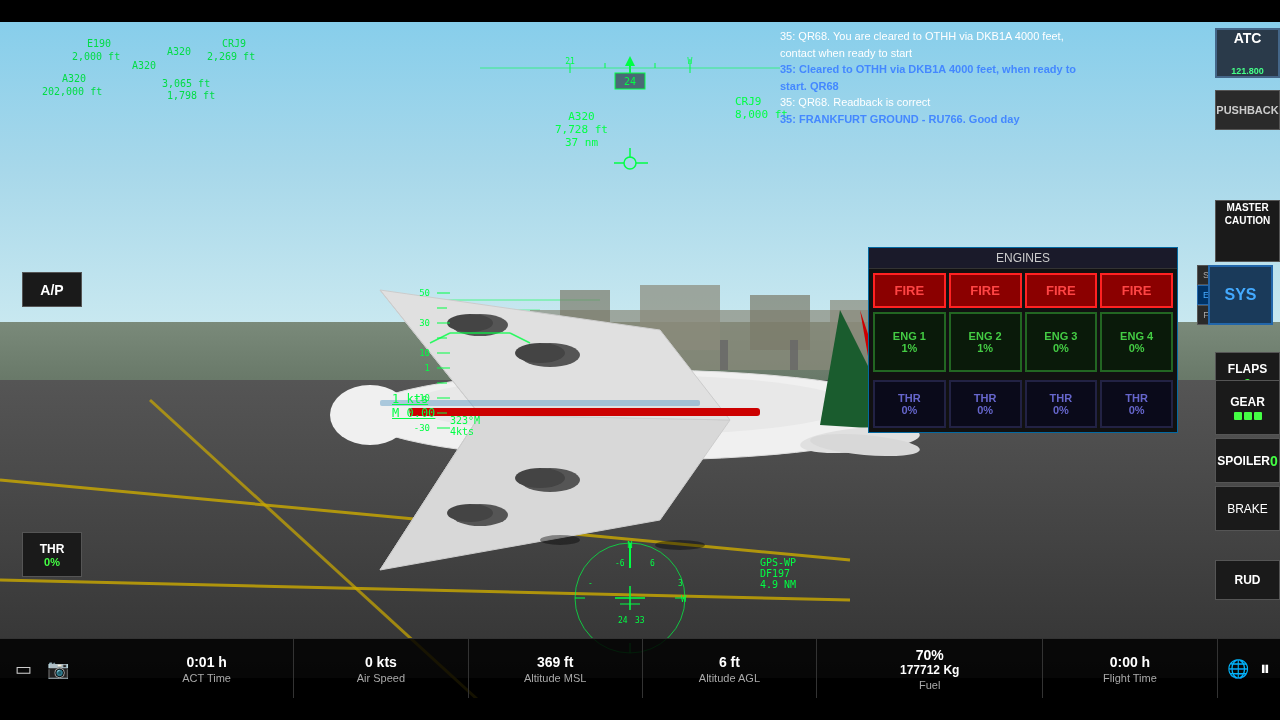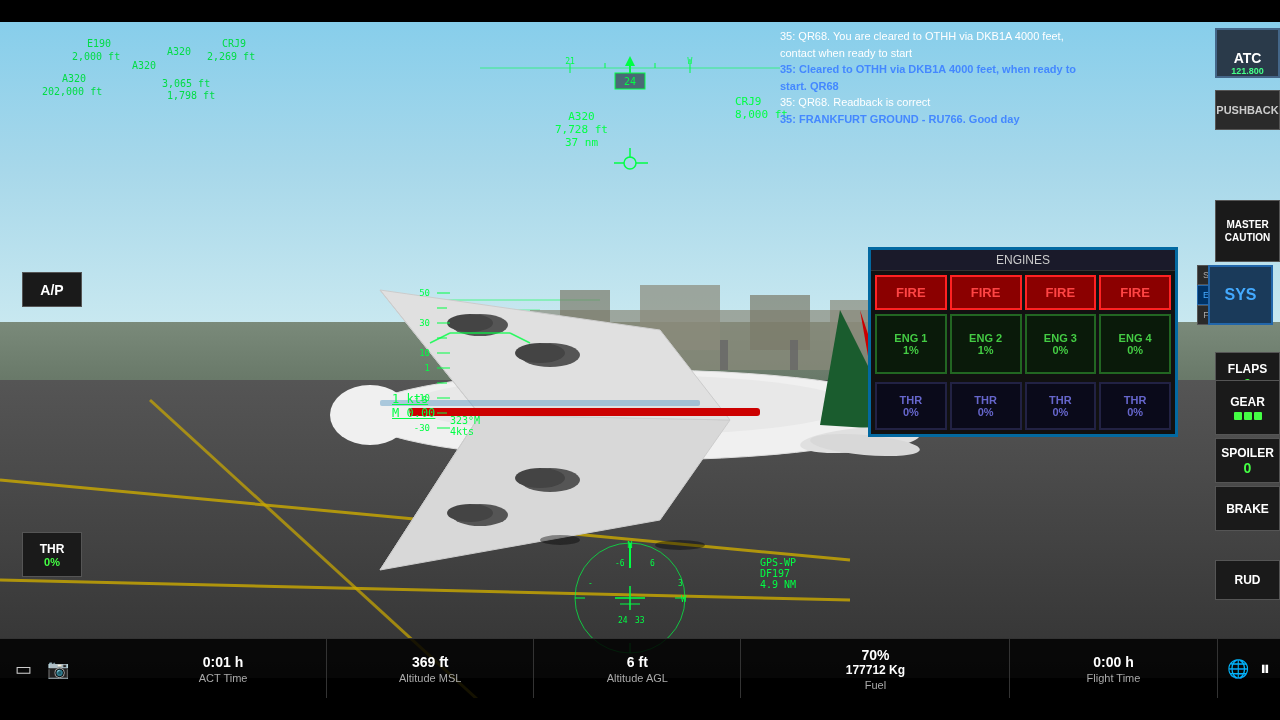--- a/index.html
+++ b/index.html
@@ -49,21 +49,21 @@
       width: 65px;
       height: 50px;
       background: #2a3a4a;
       border: 2px solid #446688;
       color: #fff;
       font-size: 14px;
       font-weight: bold;
       display: flex;
       flex-direction: column;
       align-items: center;
-      justify-content: flex-end;
+      justify-content: space-between;
       cursor: pointer;
       z-index: 30;
     }
     .atc-freq {
       font-size: 9px;
       color: #44ff88;
     }
 
     
     .pushback-button {
@@ -91,21 +91,21 @@
       top: 200px;
       right: 0px;
       width: 65px;
       height: 62px;
       background: #1a1a1a;
       border: 1px solid #555;
       color: #fff;
       font-size: 10px;
       font-weight: bold;
       display: flex;
-      align-items: center;
+      align-items: flex-start;
       justify-content: center;
       cursor: pointer;
       z-index: 30;
       text-align: center;
       line-height: 1.3;
     }
 
     
     .sys-button {
       position: absolute;
@@ -207,39 +207,38 @@
       top: 438px;
       right: 0px;
       width: 65px;
       height: 45px;
       background: #1a1a1a;
       border: 1px solid #555;
       color: #fff;
       font-size: 12px;
       font-weight: bold;
       display: flex;
-      flex-direction: column;
       align-items: center;
       justify-content: center;
       cursor: pointer;
       z-index: 30;
     }
 
     
     .brake-button {
       position: absolute;
       top: 486px;
       right: 0px;
       width: 65px;
       height: 45px;
       background: #1a1a1a;
       border: 1px solid #555;
       color: #fff;
       font-size: 12px;
-      font-weight: bold;
+      font-weight: normal;
       display: flex;
       align-items: center;
       justify-content: center;
       cursor: pointer;
       z-index: 30;
     }
 
     
     .rud-button {
       position: absolute;
@@ -259,21 +258,21 @@
       z-index: 30;
     }
 
     
     .engines-panel {
       position: absolute;
       top: 247px;
       left: 868px;
       width: 310px;
       background: #111;
-      border: 3px solid #0369a1;
+      border: 1px solid #0369a1;
       z-index: 25;
     }
     .engines-title {
       background: #1a1a2a;
       color: #ccc;
       text-align: center;
       font-size: 12px;
       padding: 3px;
       border-bottom: 1px solid #333;
     }
@@ -798,20 +797,24 @@
   <div class="status-icons">
     <span class="status-icon">▭</span>
     <span class="status-icon">📷</span>
   </div>
 
   <div class="status-item">
     <span class="status-value">0:01 h</span>
     <span class="status-label">ACT Time</span>
   </div>
 
+  <div class="status-item">
+    <span class="status-value">0 kts</span>
+    <span class="status-label">Air Speed</span>
+  </div>
 
   <div class="status-item">
     <span class="status-value">369 ft</span>
     <span class="status-label">Altitude MSL</span>
   </div>
 
   <div class="status-item">
     <span class="status-value">6 ft</span>
     <span class="status-label">Altitude AGL</span>
   </div>

